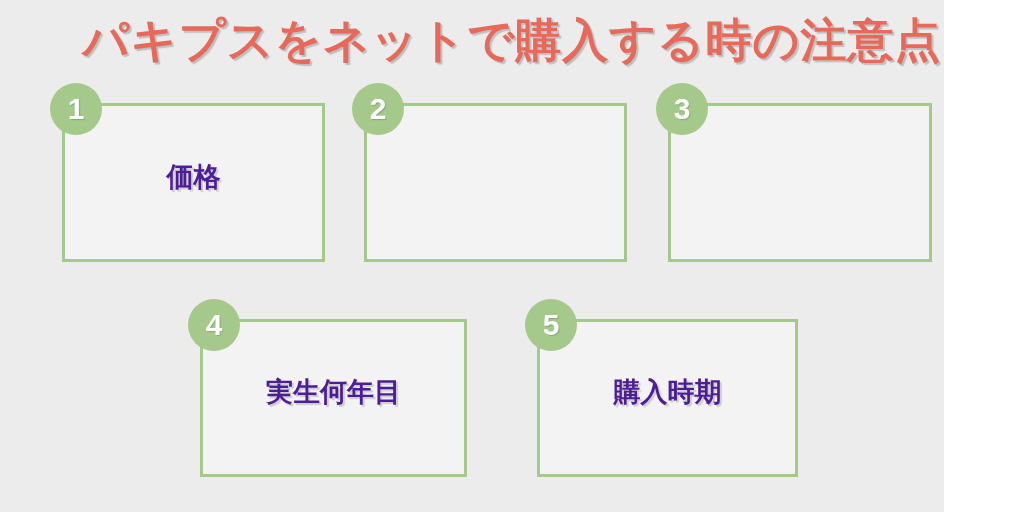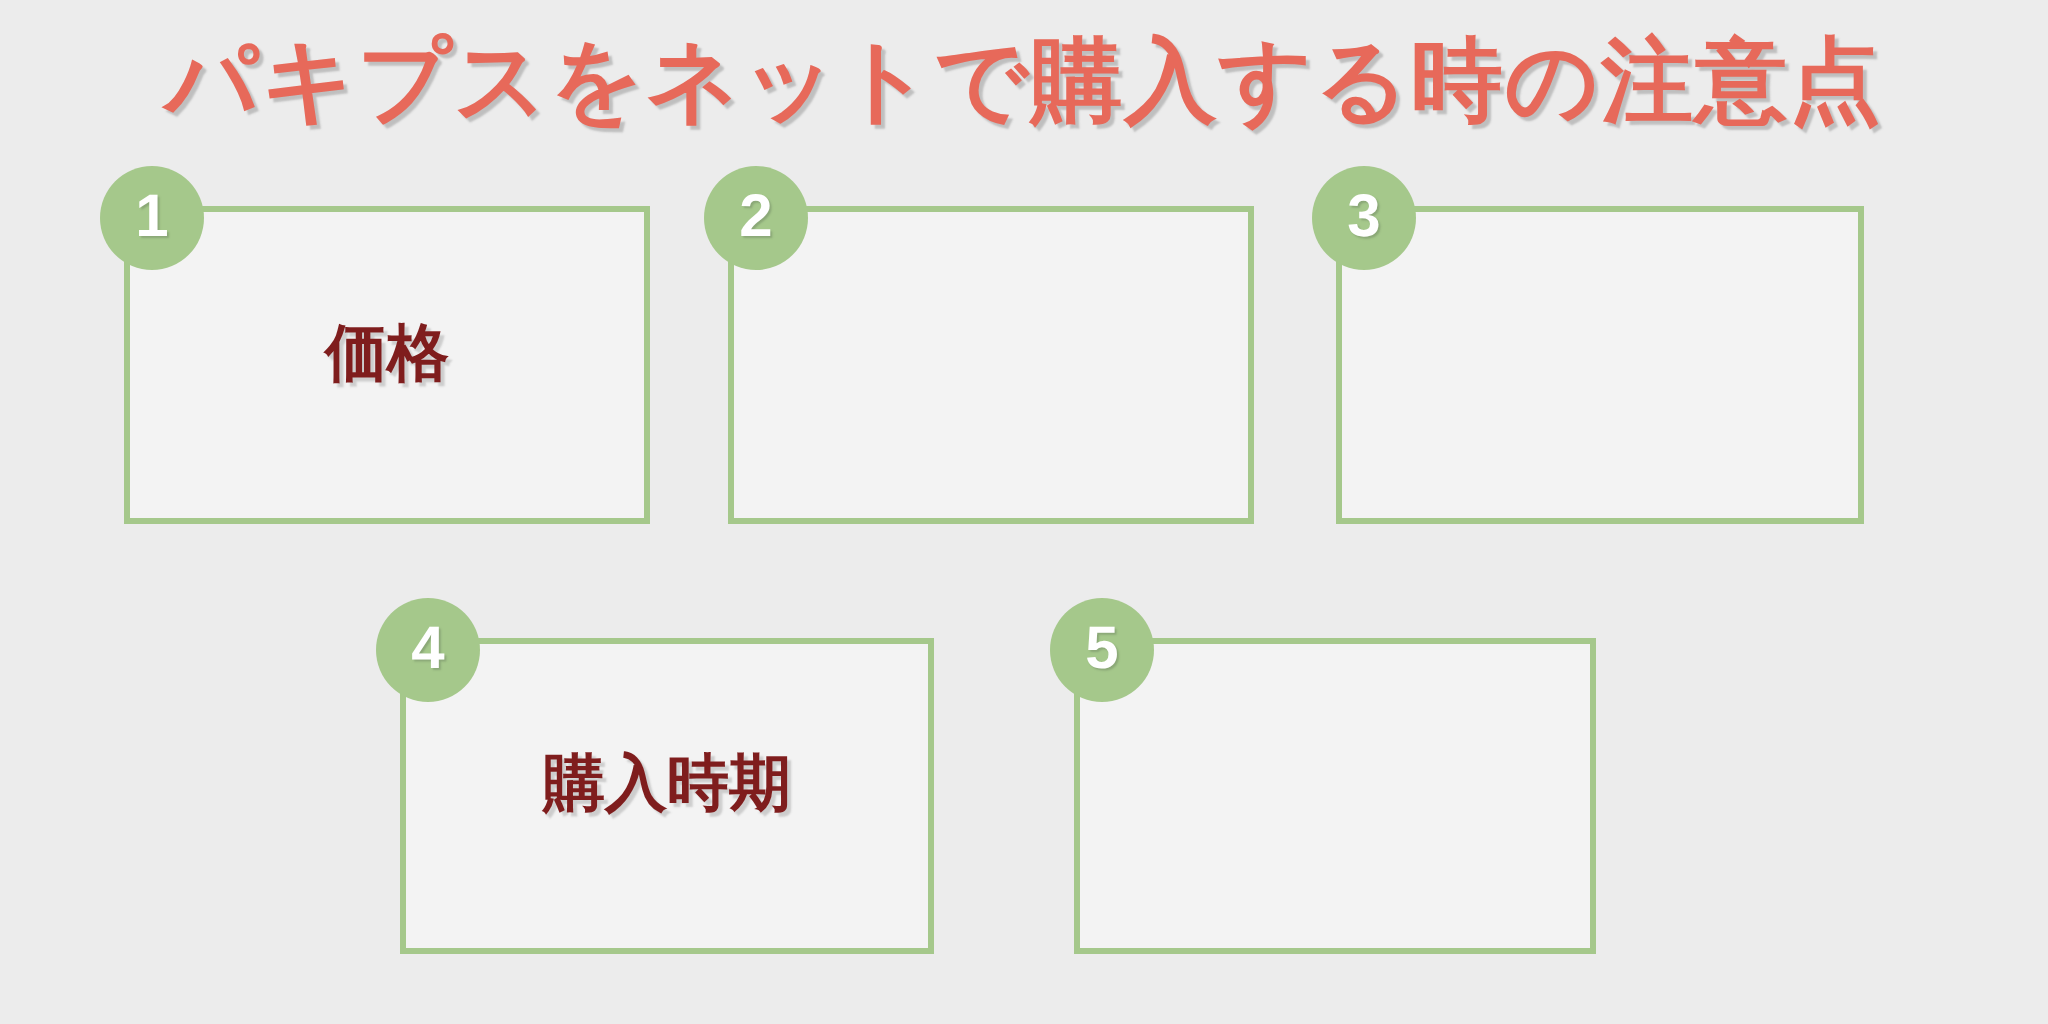--- a/index.html
+++ b/index.html
@@ -3,21 +3,21 @@
 <meta charset="utf-8">
 <style>
   * { margin: 0; padding: 0; box-sizing: border-box; }
   html, body { width: 1024px; height: 512px; }
   body {
     font-family: "Liberation Sans", "DejaVu Sans", sans-serif;
     overflow: hidden;
   }
   .canvas {
     position: relative;
-    width: 1024px;
+    width: 944px;
     height: 512px;
     background: #ececec;
   }
   .page-title {
     position: absolute;
     top: 10px;
     left: 0;
     width: 1024px;
     text-align: center;
     font-size: 46px;
@@ -29,23 +29,23 @@
   }
   .note-box {
     position: absolute;
     background: #f3f3f3;
     border: 3px solid #a5c88b;
     display: flex;
     align-items: center;
     justify-content: center;
   }
   .note-box .label {
-    font-size: 31px;
+    font-size: 27px;
     font-weight: bold;
-    color: #7f1d1d;
+    color: #4c1d95;
     text-shadow: 2px 2px 1px rgba(120,120,120,0.3);
     white-space: nowrap;
     transform: translateY(-6px);
   }
   .badge {
     position: absolute;
     left: -15px;
     top: -23px;
     width: 52px;
     height: 52px;
@@ -81,20 +81,21 @@
   <div class="note-box box-2">
     <div class="badge">2</div>
   </div>
 
   <div class="note-box box-3">
     <div class="badge">3</div>
   </div>
 
   <div class="note-box box-4">
     <div class="badge">4</div>
-    <div class="label">購入時期</div>
+    <div class="label">実生何年目</div>
   </div>
 
   <div class="note-box box-5">
     <div class="badge">5</div>
+    <div class="label">購入時期</div>
   </div>
 
 </div>
 
 </body></html>

